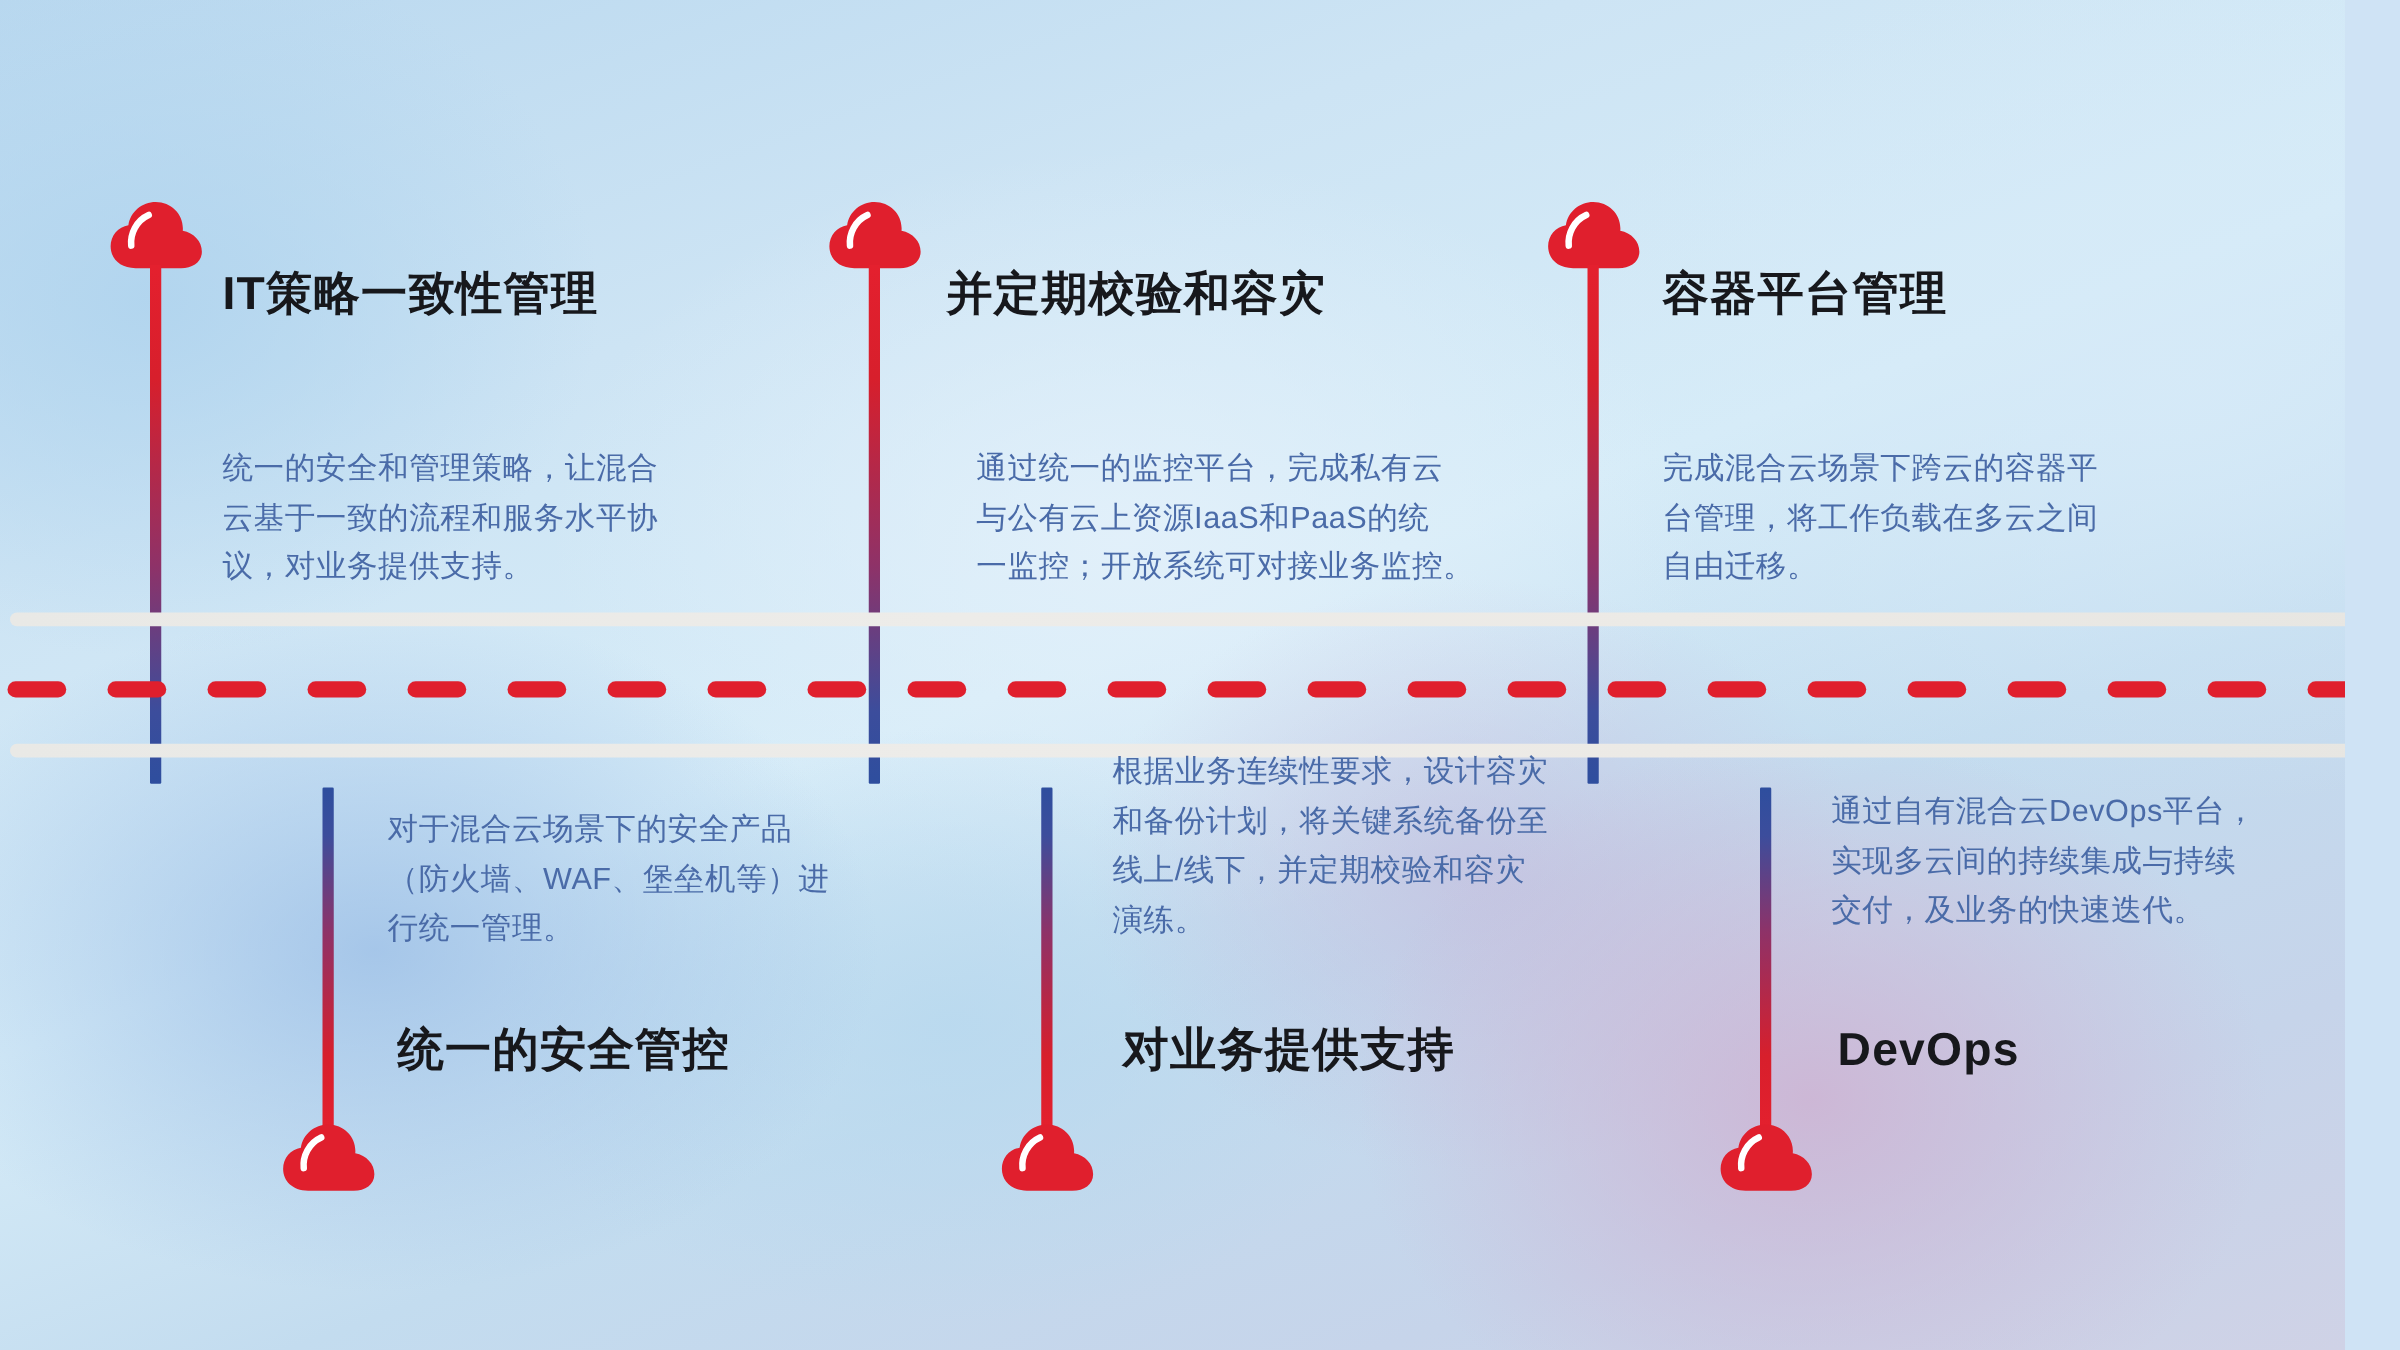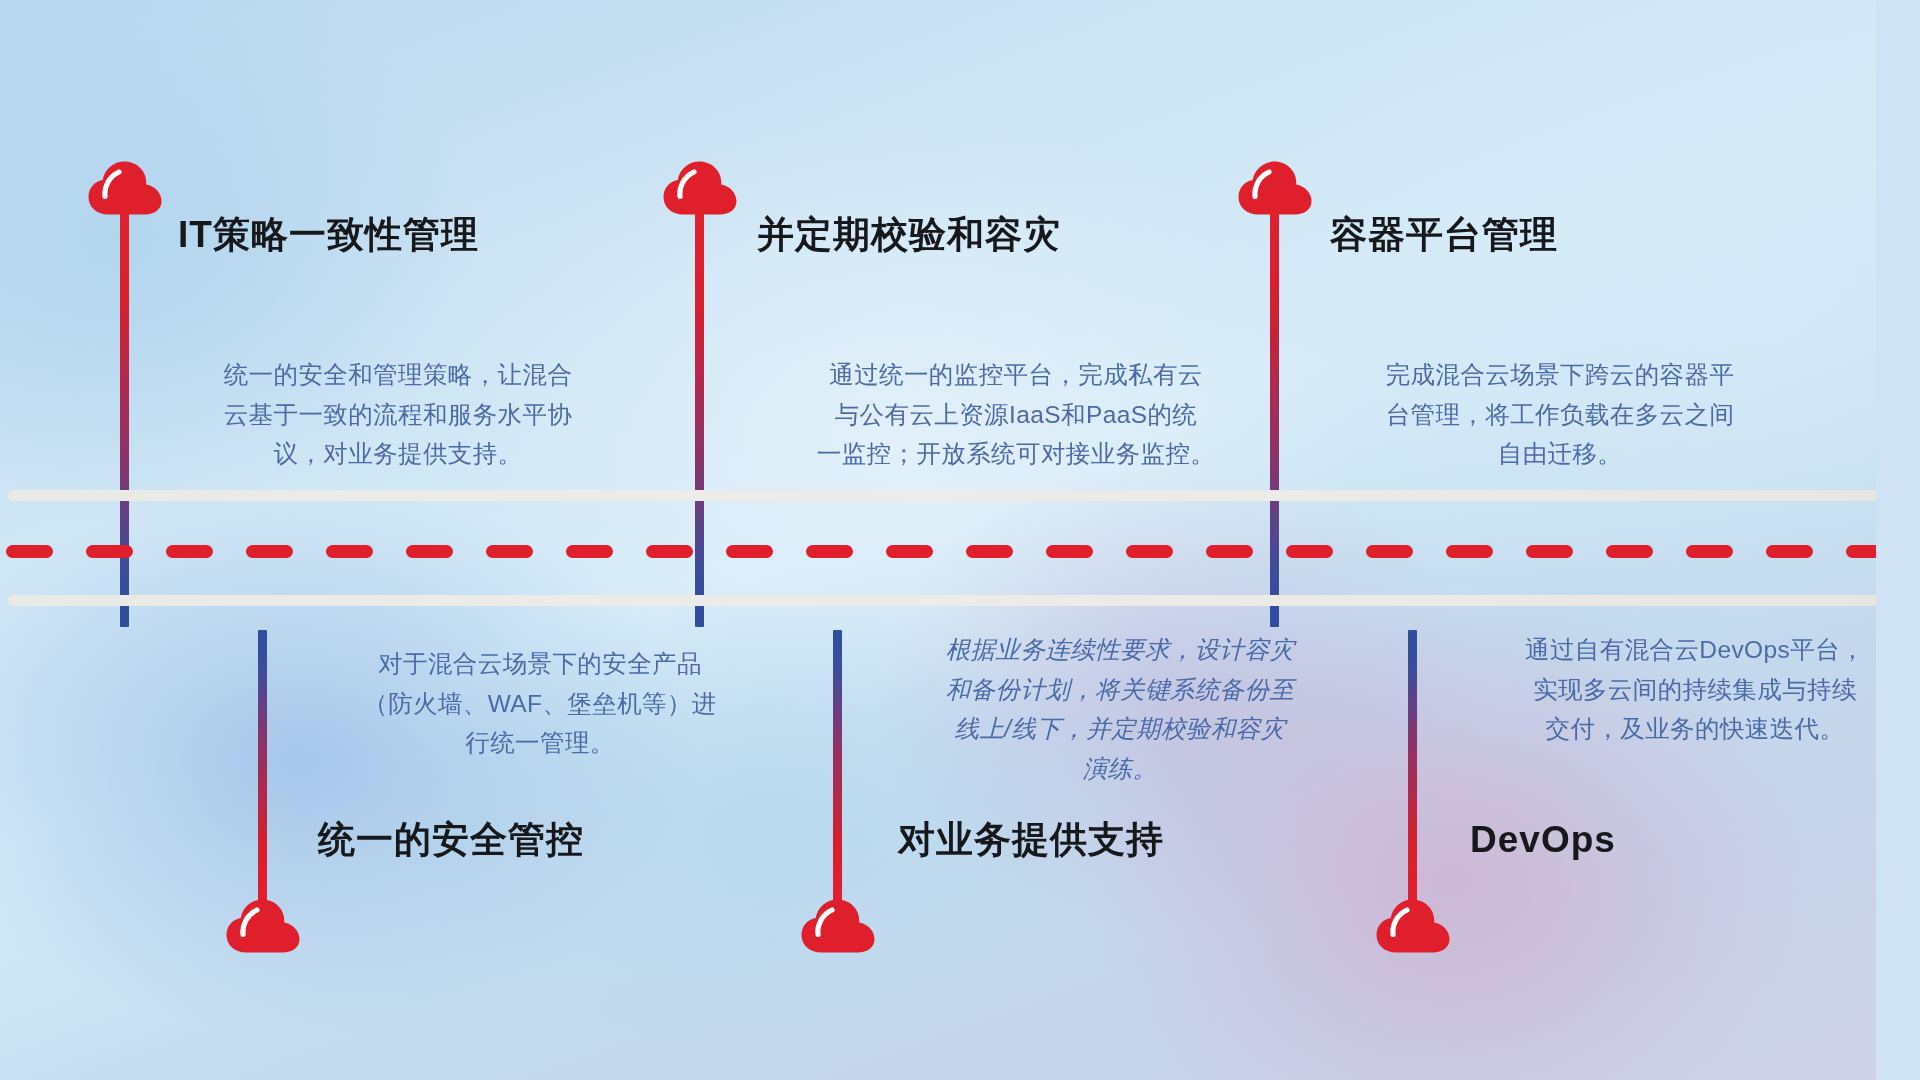--- a/index.html
+++ b/index.html
@@ -21,21 +21,20 @@
     overflow: hidden;
     background:
       radial-gradient(ellipse 520px 420px at 1450px 880px, rgba(206,178,210,0.85) 0%, rgba(206,178,210,0.0) 70%),
       radial-gradient(ellipse 430px 330px at 1180px 700px, rgba(196,180,216,0.55) 0%, rgba(196,180,216,0.0) 72%),
       radial-gradient(ellipse 560px 380px at 300px 760px, rgba(150,186,228,0.75) 0%, rgba(150,186,228,0.0) 72%),
       radial-gradient(ellipse 520px 340px at 760px 820px, rgba(183,216,238,0.8) 0%, rgba(183,216,238,0.0) 70%),
       radial-gradient(ellipse 640px 430px at 900px 430px, rgba(226,240,250,0.95) 0%, rgba(226,240,250,0.0) 72%),
       radial-gradient(ellipse 480px 380px at 120px 240px, rgba(176,212,238,0.9) 0%, rgba(176,212,238,0.0) 75%),
       radial-gradient(ellipse 700px 460px at 1750px 300px, rgba(214,234,248,0.9) 0%, rgba(214,234,248,0.0) 75%),
       linear-gradient(160deg, #b9d8ef 0%, #cde4f4 26%, #d6ecf8 48%, #c3dcef 66%, #c6d4ea 84%, #cfd2e6 100%);
-    text-align: center;
   }
 
   
   .pin { position: absolute; }
   .cloud-icon { position: absolute; width: 78px; height: 56px; }
   .stem {
     position: absolute;
     width: 9px;
     border-radius: 1px;
   }
@@ -183,21 +182,21 @@
 
   <div class="pin" style="left:799px; top:630px;">
     <span class="stem stem-up" style="left:33.5px; top:0px; height:275px;"></span>
     <span class="cloud-icon" style="left:0; top:268px;">
       <svg width="78" height="56" viewBox="0 0 78 56" xmlns="http://www.w3.org/2000/svg">
         <path d="M22.5 54.5 C9.8 54.5 2.5 46.6 2.5 37.0 C2.5 28.2 8.6 21.4 16.7 20.1 C18.4 9.2 27.6 1.5 38.6 1.5 C50.7 1.5 60.3 10.9 60.3 22.6 C60.3 23.3 60.3 24.0 60.2 24.6 C69.1 26.2 75.5 33.2 75.5 41.3 C75.5 49.6 68.2 54.5 58.9 54.5 Z" fill="#e01f2d"></path>
         <path d="M19.0 36.5 C18.0 27.0 23.0 16.5 33.0 12.0" stroke="#ffffff" stroke-width="5.2" stroke-linecap="round" fill="none"></path>
       </svg>
     </span>
   </div>
-  <div class="item-body" style="left:890px; top:630px; width:460px;font-style:italic;">根据业务连续性要求，设计容灾
+  <div class="item-body" style="left:890px; top:598px; width:460px;">根据业务连续性要求，设计容灾
 和备份计划，将关键系统备份至
 线上/线下，并定期校验和容灾
 演练。</div>
   <div class="item-title" style="left:898px; top:820px;">对业务提供支持</div>
 
   <div class="pin" style="left:1374px; top:630px;">
     <span class="stem stem-up" style="left:33.5px; top:0px; height:275px;"></span>
     <span class="cloud-icon" style="left:0; top:268px;">
       <svg width="78" height="56" viewBox="0 0 78 56" xmlns="http://www.w3.org/2000/svg">
         <path d="M22.5 54.5 C9.8 54.5 2.5 46.6 2.5 37.0 C2.5 28.2 8.6 21.4 16.7 20.1 C18.4 9.2 27.6 1.5 38.6 1.5 C50.7 1.5 60.3 10.9 60.3 22.6 C60.3 23.3 60.3 24.0 60.2 24.6 C69.1 26.2 75.5 33.2 75.5 41.3 C75.5 49.6 68.2 54.5 58.9 54.5 Z" fill="#e01f2d"></path>

